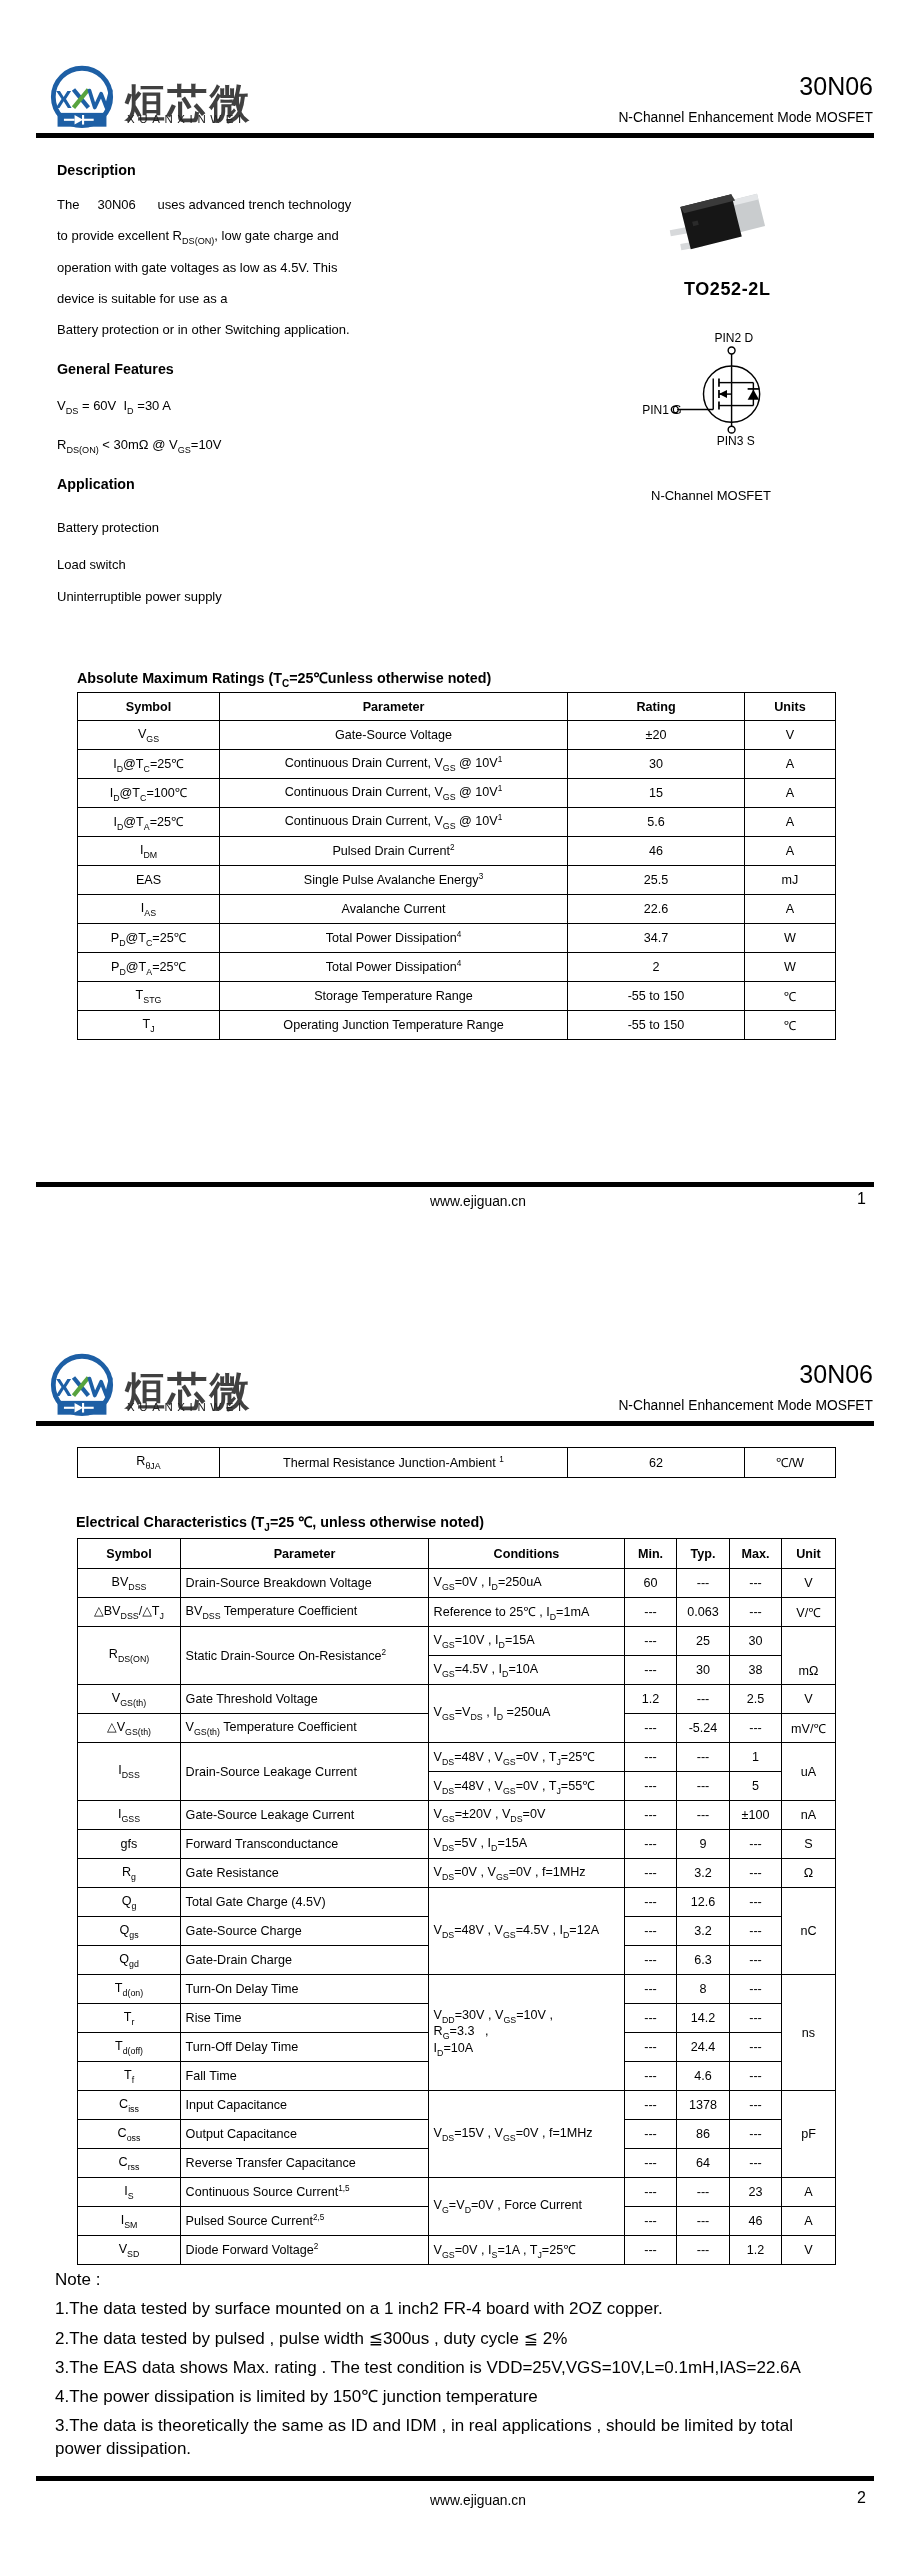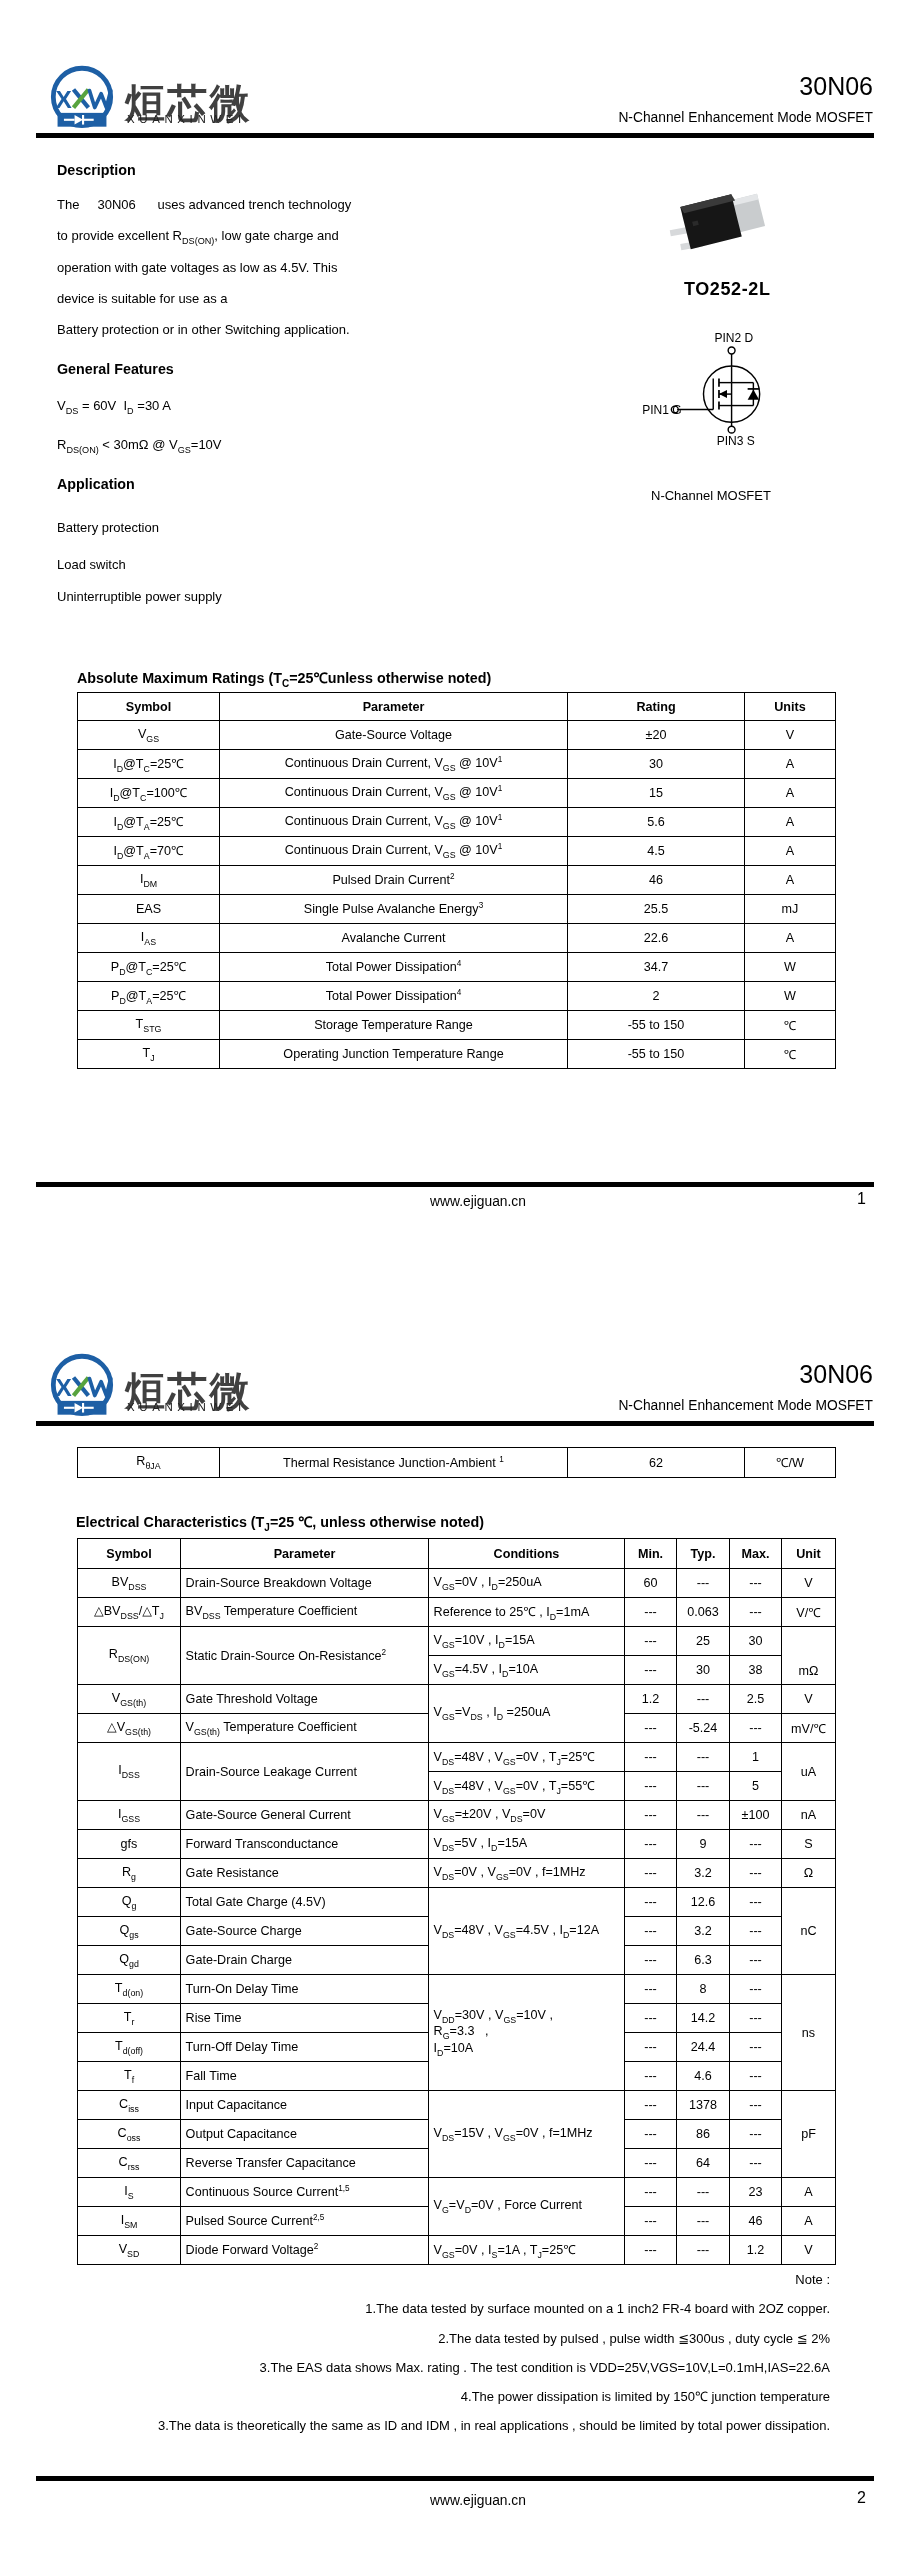--- a/index.html
+++ b/index.html
@@ -48,21 +48,21 @@
   .tl{text-align:left !important;}
   .vbottom{vertical-align:bottom !important;padding-bottom:5.7px !important;}
   #absTable tr{height:29px;}
   #absTable tr.hdr{height:28px;}
   #thermTable tr{height:30px;}
   #elecTable tr{height:29px;}
   #elecTable tr.hdr{height:30px;}
 
   
   .notes{left:55px;top:980px;width:775px;}
-  .note-line{font-size:13px;line-height:23px;margin-bottom:6.3px;text-align:right;}
+  .note-line{font-size:17px;line-height:23px;margin-bottom:6.3px;}
 
   
   .f-rule1{top:1182px;height:4.6px;}
   .f-rule2{top:1188px;height:4.6px;}
   .f-site{left:0;width:910px;text-align:center;font-size:13.8px;padding-left:23px;}
   .f-page{left:857px;font-size:16px;}
 </style>
 </head>
 <body>
 
@@ -183,26 +183,20 @@
           <td>15</td>
           <td>A</td>
         </tr>
     <tr>
           <td>I<sub>D</sub>@T<sub>A</sub>=25℃</td>
           <td>Continuous Drain Current, V<sub>GS</sub> @ 10V<sup>1</sup></td>
           <td>5.6</td>
           <td>A</td>
         </tr>
     <tr>
-          <td>I<sub>D</sub>@T<sub>A</sub>=70℃</td>
-          <td>Continuous Drain Current, V<sub>GS</sub> @ 10V<sup>1</sup></td>
-          <td>4.5</td>
-          <td>A</td>
-        </tr>
-    <tr>
           <td>I<sub>DM</sub></td>
           <td>Pulsed Drain Current<sup>2</sup></td>
           <td>46</td>
           <td>A</td>
         </tr>
     <tr>
           <td>EAS</td>
           <td>Single Pulse Avalanche Energy<sup>3</sup></td>
           <td>25.5</td>
           <td>mJ</td>
@@ -365,21 +359,21 @@
           <td rowspan="2">uA</td>
         </tr>
     <tr>
           <td class="tl">V<sub>DS</sub>=48V , V<sub>GS</sub>=0V , T<sub>J</sub>=55℃</td>
           <td>---</td>
           <td>---</td>
           <td>5</td>
         </tr>
     <tr>
           <td>I<sub>GSS</sub></td>
-          <td class="tl">Gate-Source General Current</td>
+          <td class="tl">Gate-Source Leakage Current</td>
           <td class="tl">V<sub>GS</sub>=±20V , V<sub>DS</sub>=0V</td>
           <td>---</td>
           <td>---</td>
           <td>±100</td>
           <td>nA</td>
         </tr>
     <tr>
           <td>gfs</td>
           <td class="tl">Forward Transconductance</td>
           <td class="tl">V<sub>DS</sub>=5V , I<sub>D</sub>=15A</td>

